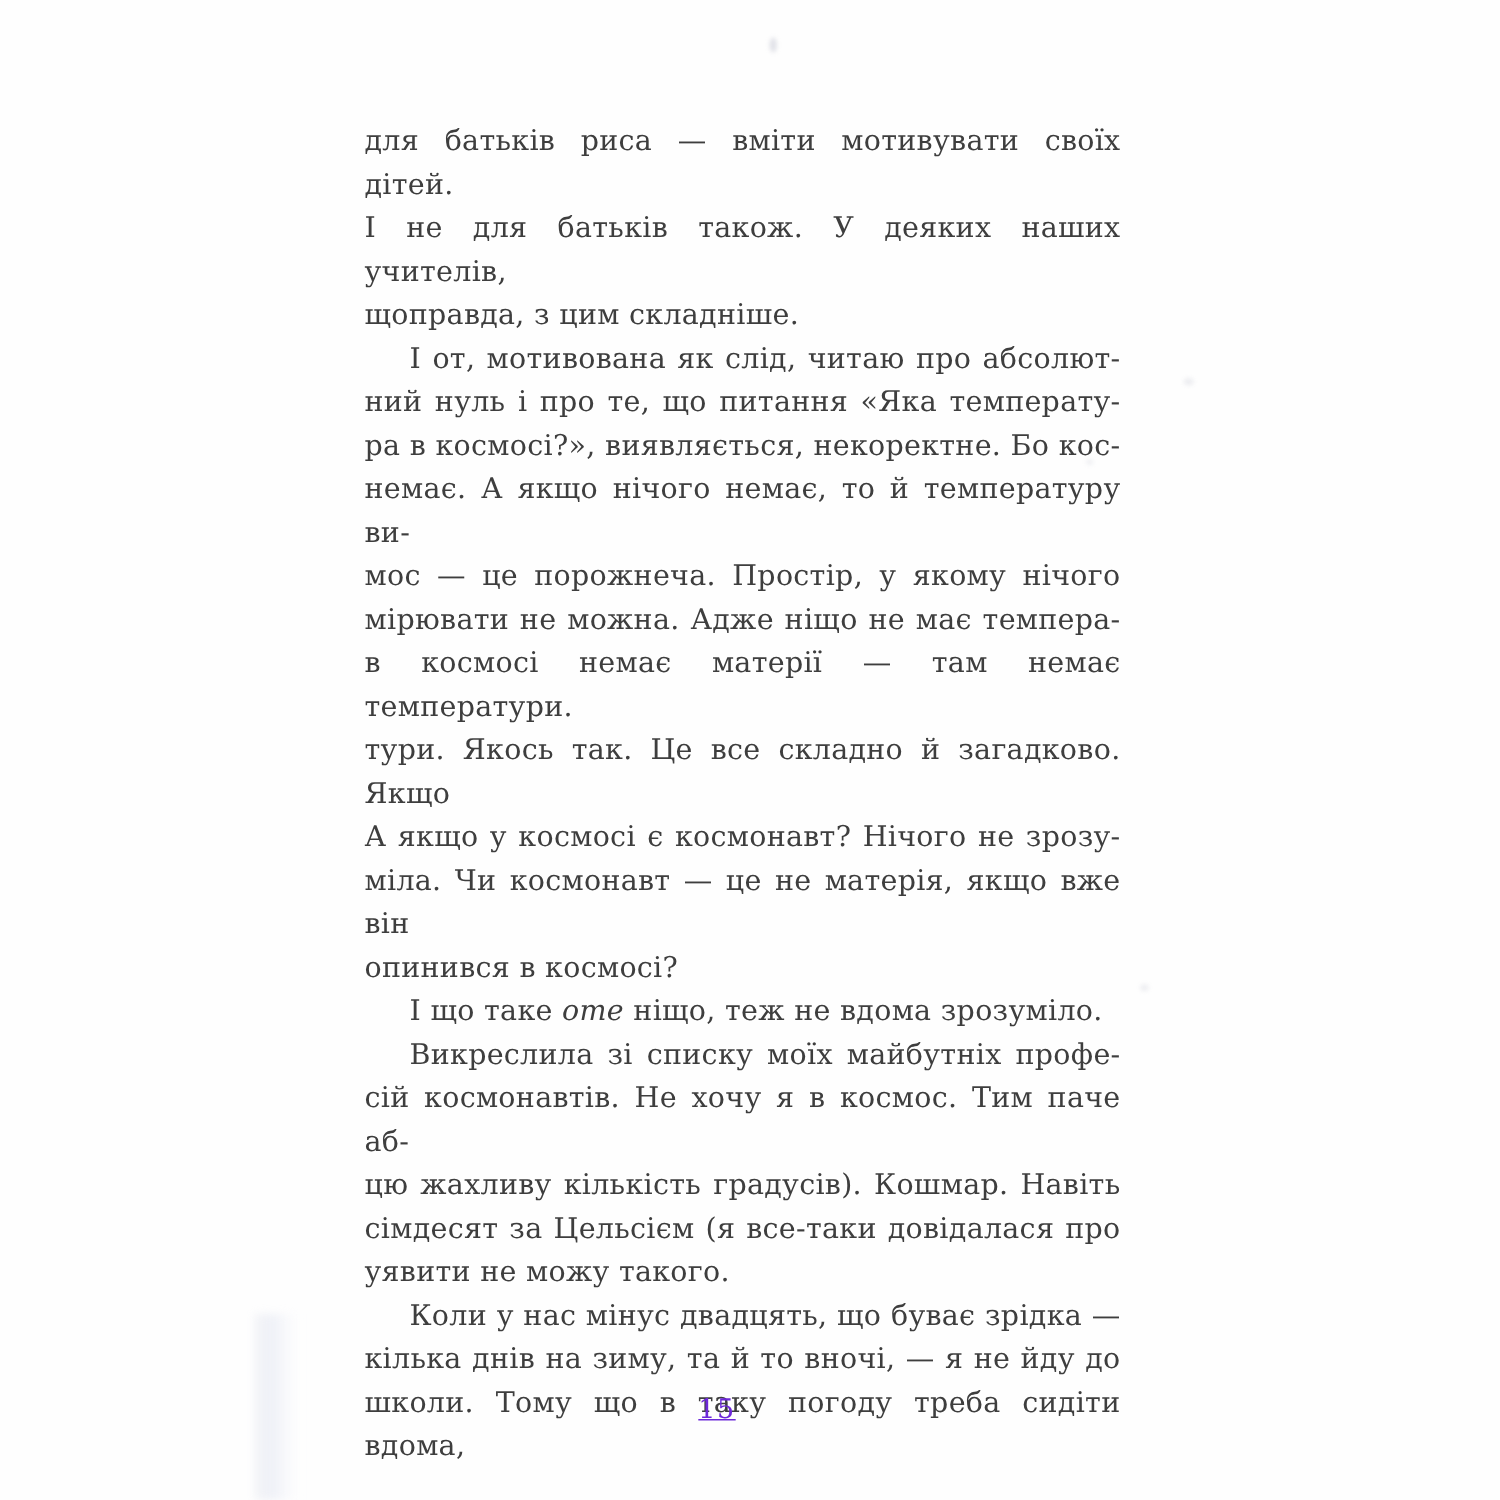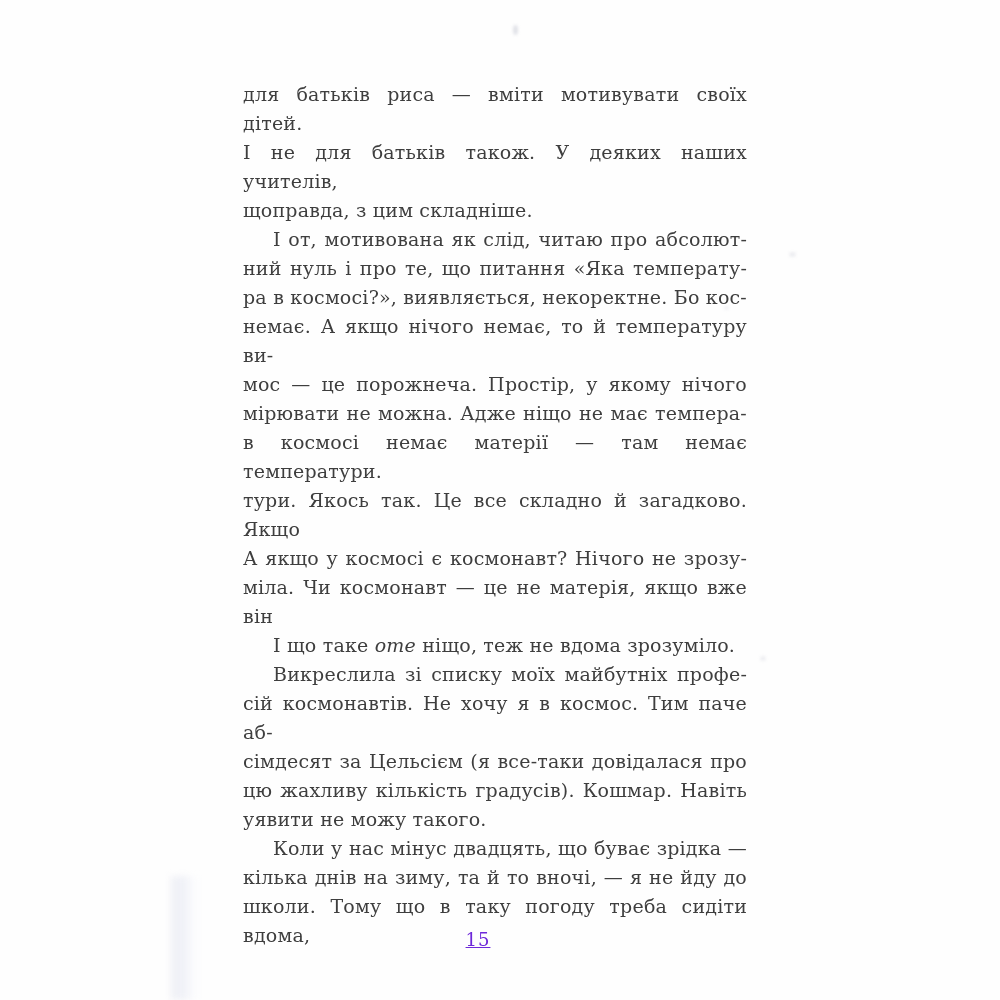--- a/index.html
+++ b/index.html
@@ -90,29 +90,30 @@
         <div class="line indent"><span>І от, мотивована як слід, читаю про абсолют-</span></div>
         <div class="line"><span>ний нуль і про те, що питання «Яка температу-</span></div>
         <div class="line"><span>ра в космосі?», виявляється, некоректне. Бо кос-</span></div>
         <div class="line"><span>немає. А якщо нічого немає, то й температуру ви-</span></div>
         <div class="line"><span>мос — це порожнеча. Простір, у якому нічого</span></div>
         <div class="line"><span>мірювати не можна. Адже ніщо не має темпера-</span></div>
         <div class="line"><span>в космосі немає матерії — там немає температури.</span></div>
         <div class="line"><span>тури. Якось так. Це все складно й загадково. Якщо</span></div>
         <div class="line"><span>А якщо у космосі є космонавт? Нічого не зрозу-</span></div>
         <div class="line"><span>міла. Чи космонавт — це не матерія, якщо вже він</span></div>
+        <div class="line last"><span>опинився в космосі?</span></div>
       </div>
       <div class="paragraph">
         <div class="line last indent"><span>І що таке </span><i>оте</i><span> ніщо, теж не вдома зрозуміло.</span></div>
       </div>
       <div class="paragraph">
         <div class="line indent"><span>Викреслила зі списку моїх майбутніх профе-</span></div>
         <div class="line"><span>сій космонавтів. Не хочу я в космос. Тим паче аб-</span></div>
+        <div class="line"><span>цю жахливу кількість градусів). Кошмар. Навіть</span></div>
         <div class="line"><span>сімдесят за Цельсієм (я все-таки довідалася про</span></div>
-        <div class="line"><span>цю жахливу кількість градусів). Кошмар. Навіть</span></div>
         <div class="line last"><span>уявити не можу такого.</span></div>
       </div>
       <div class="paragraph">
         <div class="line indent"><span>Коли у нас мінус двадцять, що буває зрідка —</span></div>
         <div class="line"><span>кілька днів на зиму, та й то вночі, — я не йду до</span></div>
         <div class="line"><span>школи. Тому що в таку погоду треба сидіти вдома,</span></div>
       </div>
     </div>
   <div class="page-number">15</div>
   <div class="page-edge-shadow"></div>

